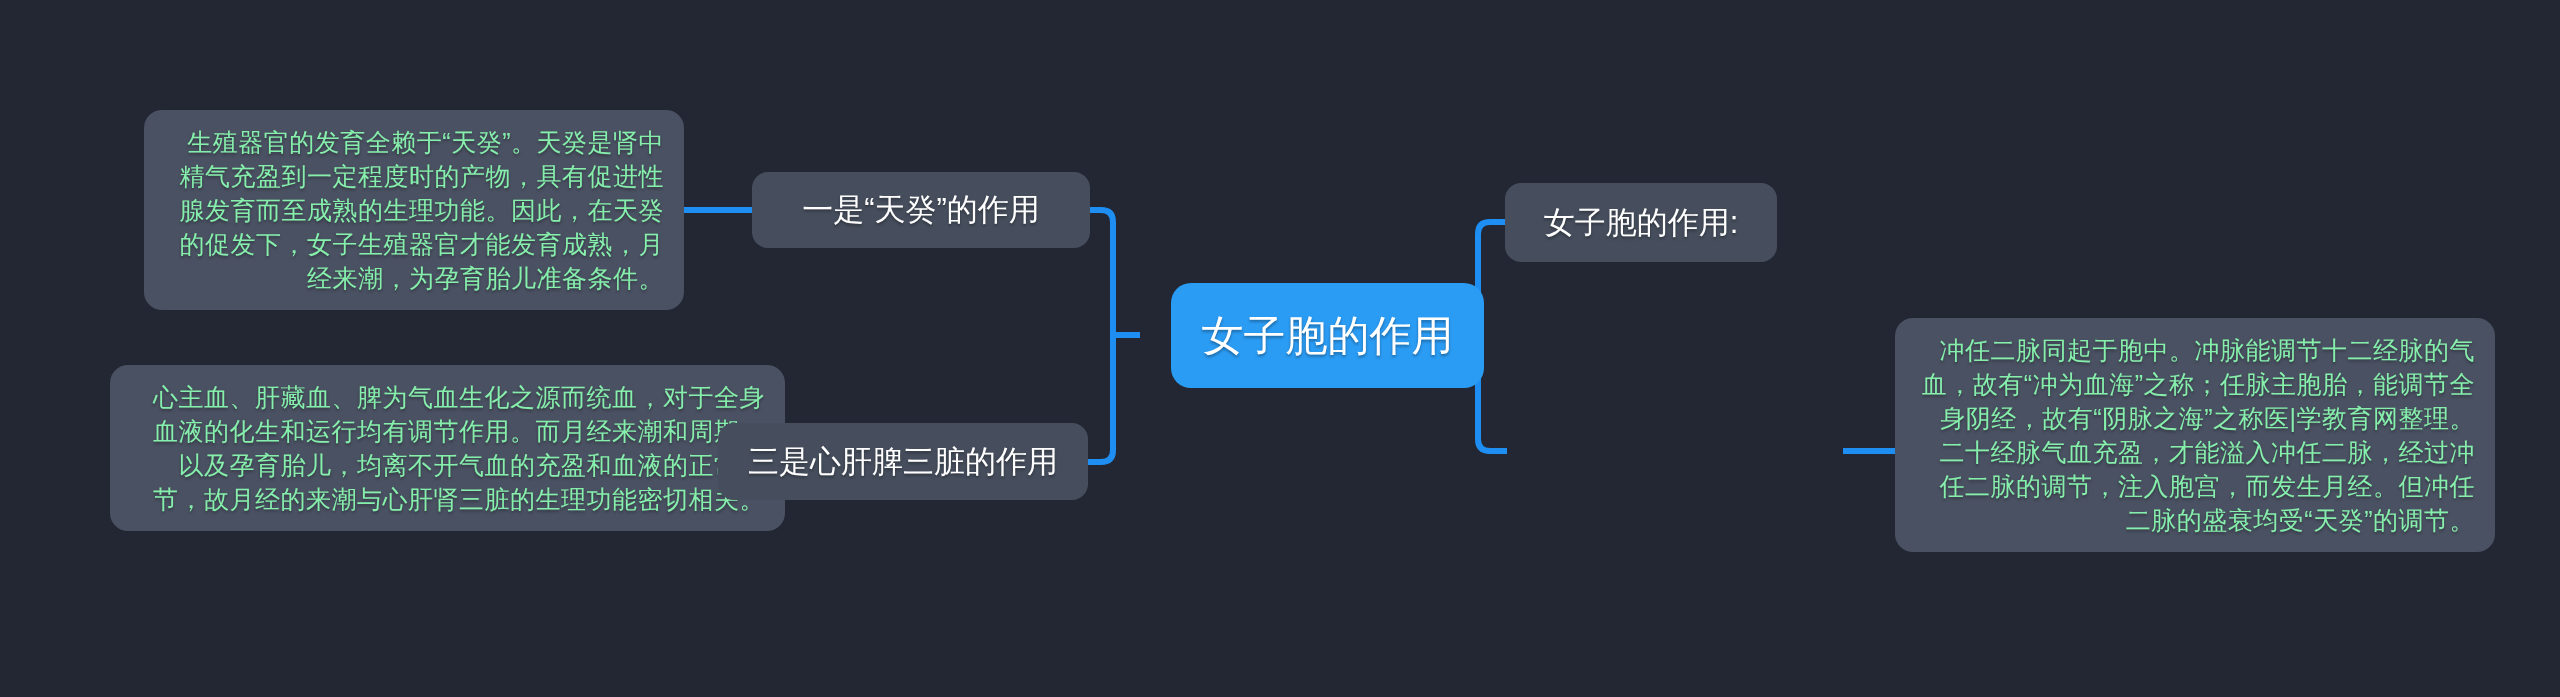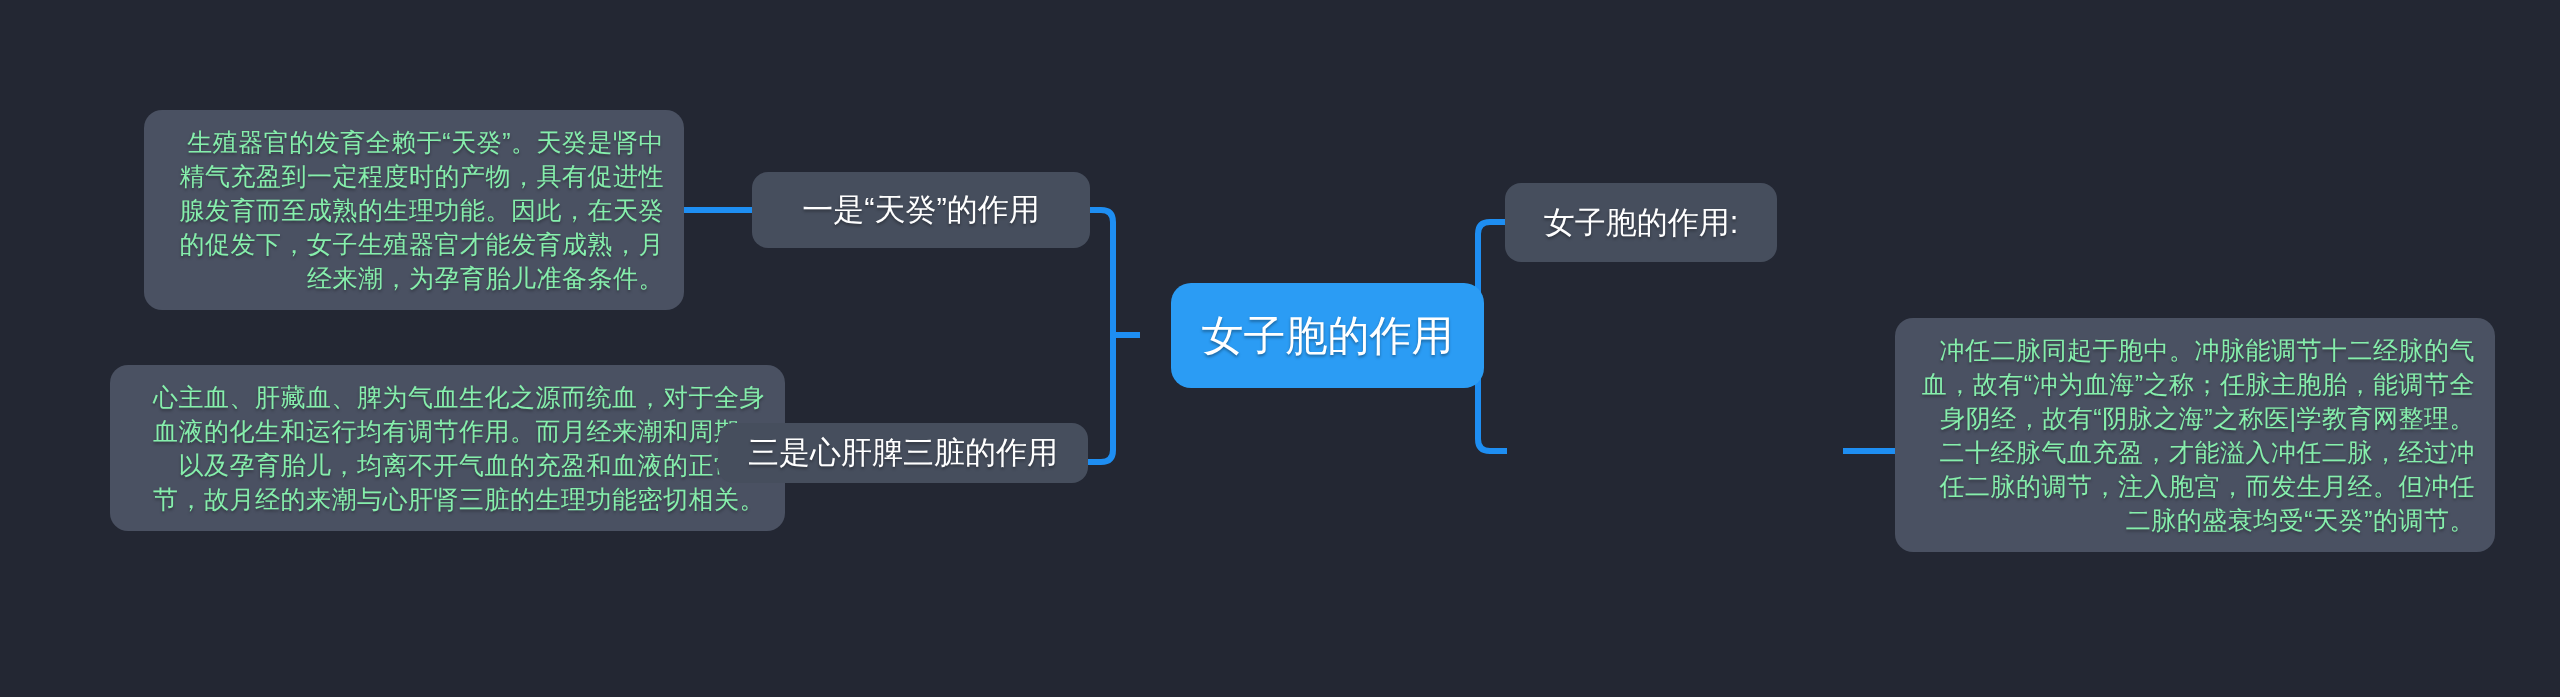--- a/index.html
+++ b/index.html
@@ -47,21 +47,21 @@
   .node.root {
     background: #2b9cf4;
     border-radius: 20px;
     font-size: 42px;
   }
   
   .note-tiangui  { left: 144px;  top: 110px; width: 540px; }
   .note-sanzang  { left: 110px;  top: 365px; width: 675px; }
   .note-chongren { left: 1895px; top: 318px; width: 600px; }
   .node-tiangui  { left: 752px;  top: 172px; width: 338px; height: 76px; }
-  .node-sanzang  { left: 718px;  top: 423px; width: 370px; height: 60px; }
+  .node-sanzang  { left: 718px;  top: 423px; width: 370px; height: 77px; }
   .node-root     { left: 1140px; top: 283px; width: 313px; height: 105px; margin-left: 31px; }
   .node-header   { left: 1505px; top: 183px; width: 272px; height: 79px; }
   .node-chongren { left: 1507px; top: 412px; width: 336px; height: 78px; }
 </style>
 </head>
 <body>
 
 <div class="canvas">
 
   <svg class="connector-layer" viewBox="0 0 2560 697" xmlns="http://www.w3.org/2000/svg">

